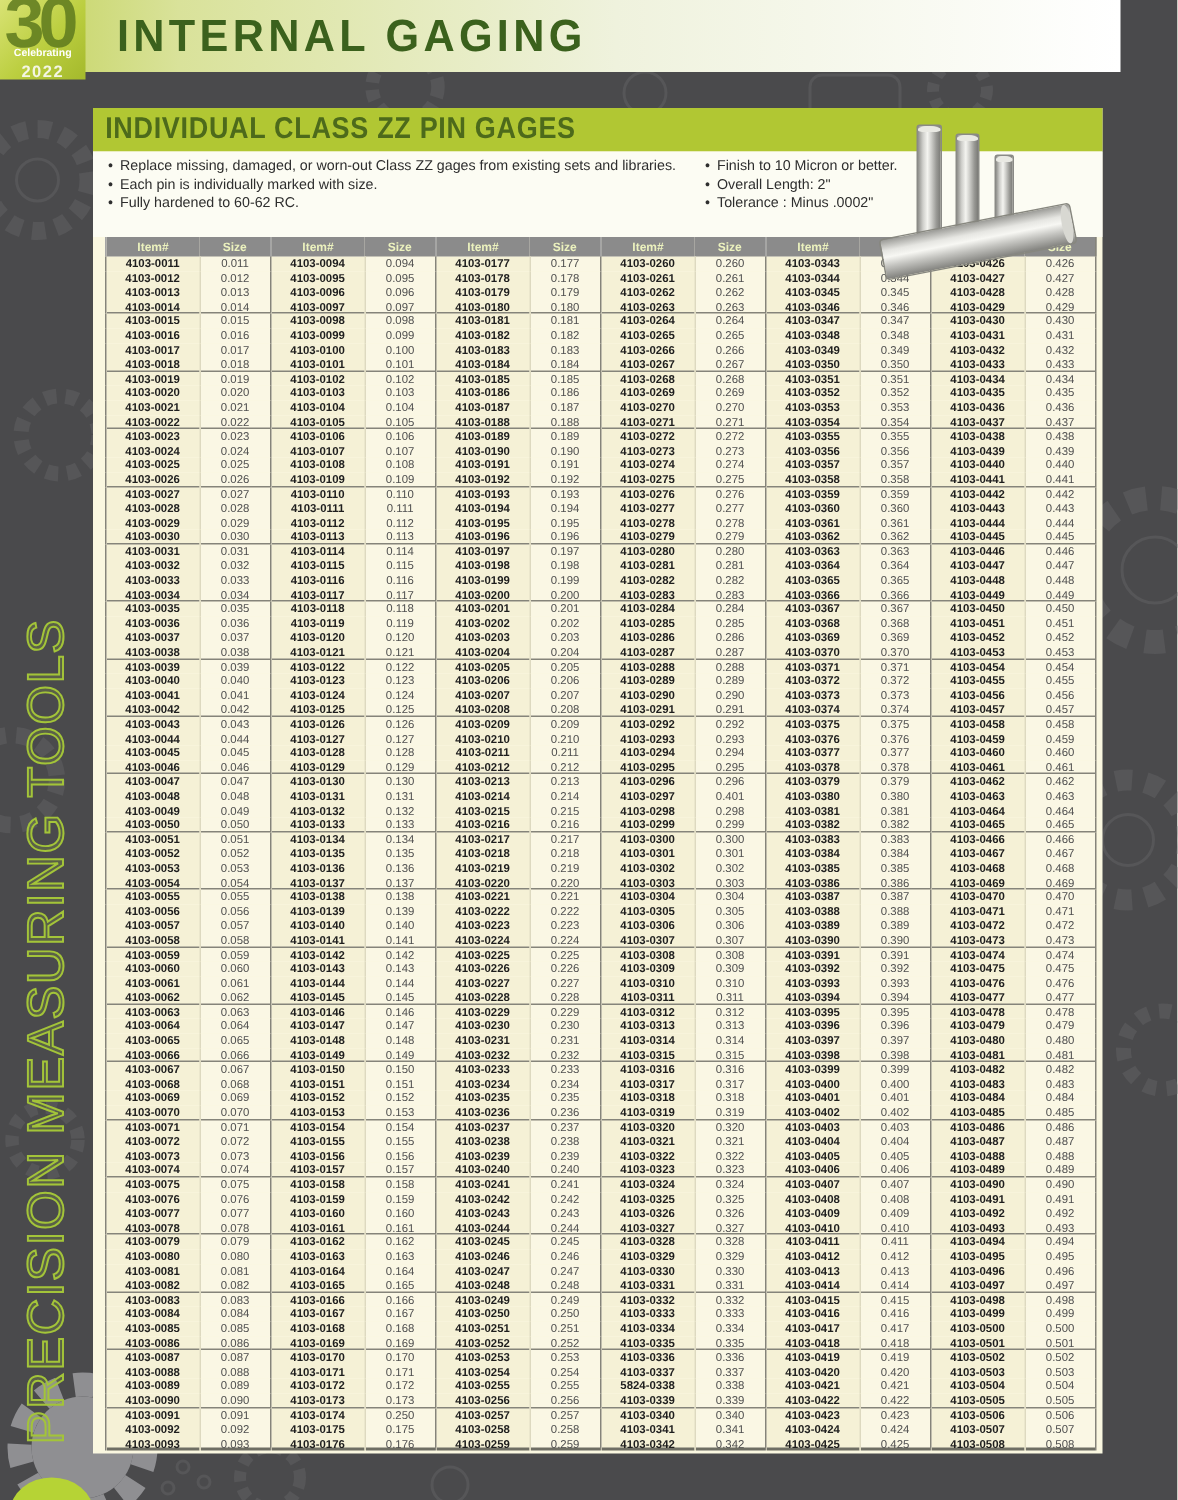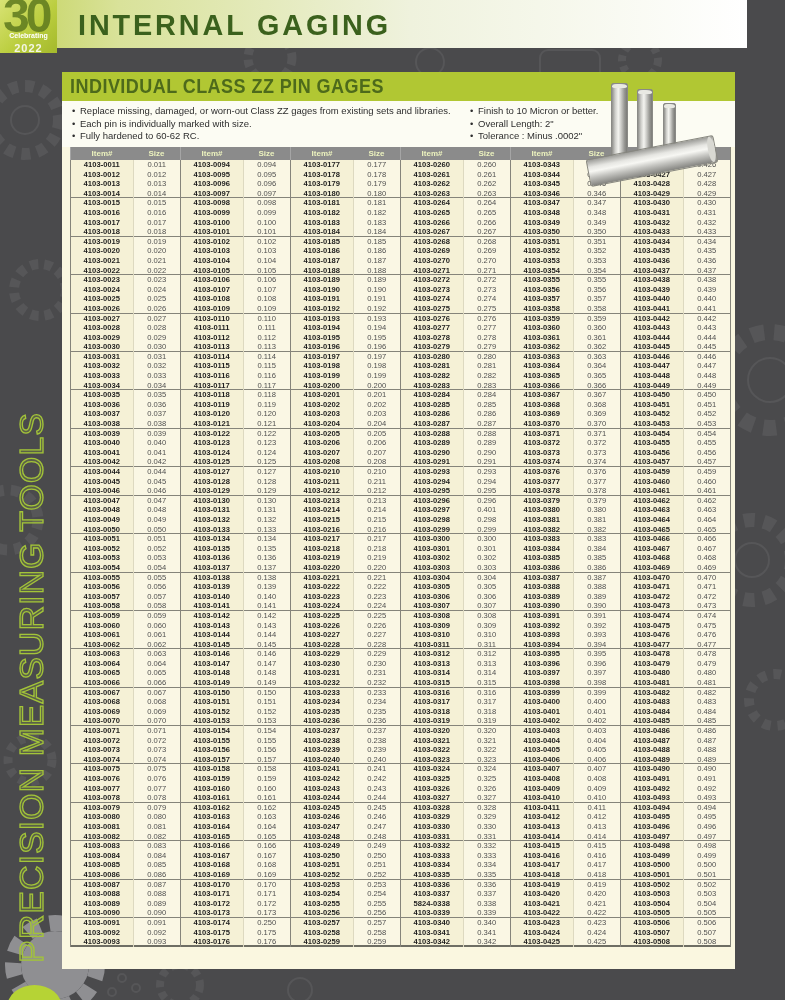--- a/index.html
+++ b/index.html
@@ -27,21 +27,21 @@
     -webkit-text-stroke:1.3px #A3C439;}
   .page-circle{position:absolute;left:7px;top:985px;width:55px;height:45px;z-index:3;
     border-radius:50%;background:#B6D335;display:flex;align-items:center;justify-content:center;
     font-size:17px;font-weight:bold;color:#3E3E40;}
   
   .panel{position:absolute;left:62px;top:72px;width:673px;height:897px;z-index:2;
     background:#FAF7E0;}
   .banner{height:29px;background:#B1C733;display:flex;align-items:center;}
   .banner-text{font-size:20px;font-weight:bold;color:#4D6A1B;padding-left:9px;
     letter-spacing:.5px;transform:scaleX(.9);transform-origin:left;white-space:nowrap;}
-  .bullets-wrap{position:relative;height:46px;background:#FCFCF3;display:flex;
+  .bullets-wrap{position:relative;height:57px;background:#FCFCF3;display:flex;
     padding:4px 0 0 8px;box-sizing:border-box;}
   .bullets{list-style:none;margin:0;padding:0;font-size:9.5px;color:#2E2E2E;line-height:12.5px;}
   .bullets li{padding-left:10px;position:relative;}
   .bullets li::before{content:"•";position:absolute;left:2px;color:#2E2E2E;}
   .bullets.left{width:398px;}
   .bullets.right{width:170px;}
   
   .pins{position:absolute;right:2px;top:-20px;width:152px;height:104px;z-index:4;}
   .pin-v{position:absolute;border-radius:2px;border:1px solid #8A8A86;
     background:linear-gradient(90deg,#8F8F8B 0%,#CFCFCB 22%,#F4F4F0 42%,#D2D2CE 58%,#999995 82%,#7B7B77 100%);}
@@ -596,20 +596,34 @@
             <td class="item">4103-0208</td>
             <td class="size">0.208</td>
             <td class="item">4103-0291</td>
             <td class="size">0.291</td>
             <td class="item">4103-0374</td>
             <td class="size">0.374</td>
             <td class="item">4103-0457</td>
             <td class="size">0.457</td>
           </tr>
           <tr>
+            <td class="item">4103-0043</td>
+            <td class="size">0.043</td>
+            <td class="item">4103-0126</td>
+            <td class="size">0.126</td>
+            <td class="item">4103-0209</td>
+            <td class="size">0.209</td>
+            <td class="item">4103-0292</td>
+            <td class="size">0.292</td>
+            <td class="item">4103-0375</td>
+            <td class="size">0.375</td>
+            <td class="item">4103-0458</td>
+            <td class="size">0.458</td>
+          </tr>
+          <tr>
             <td class="item">4103-0044</td>
             <td class="size">0.044</td>
             <td class="item">4103-0127</td>
             <td class="size">0.127</td>
             <td class="item">4103-0210</td>
             <td class="size">0.210</td>
             <td class="item">4103-0293</td>
             <td class="size">0.293</td>
             <td class="item">4103-0376</td>
             <td class="size">0.376</td>

